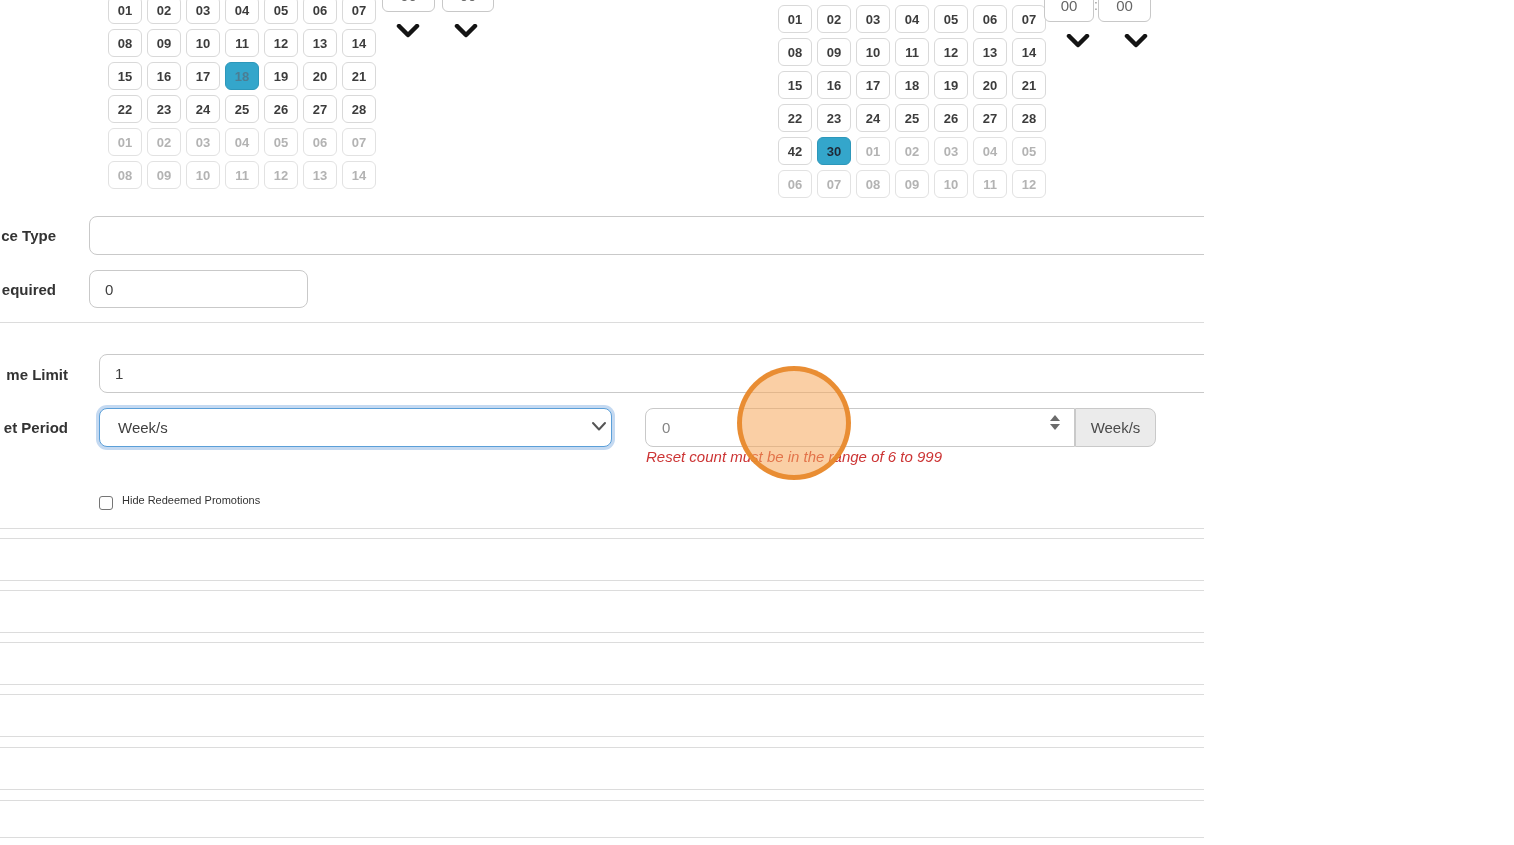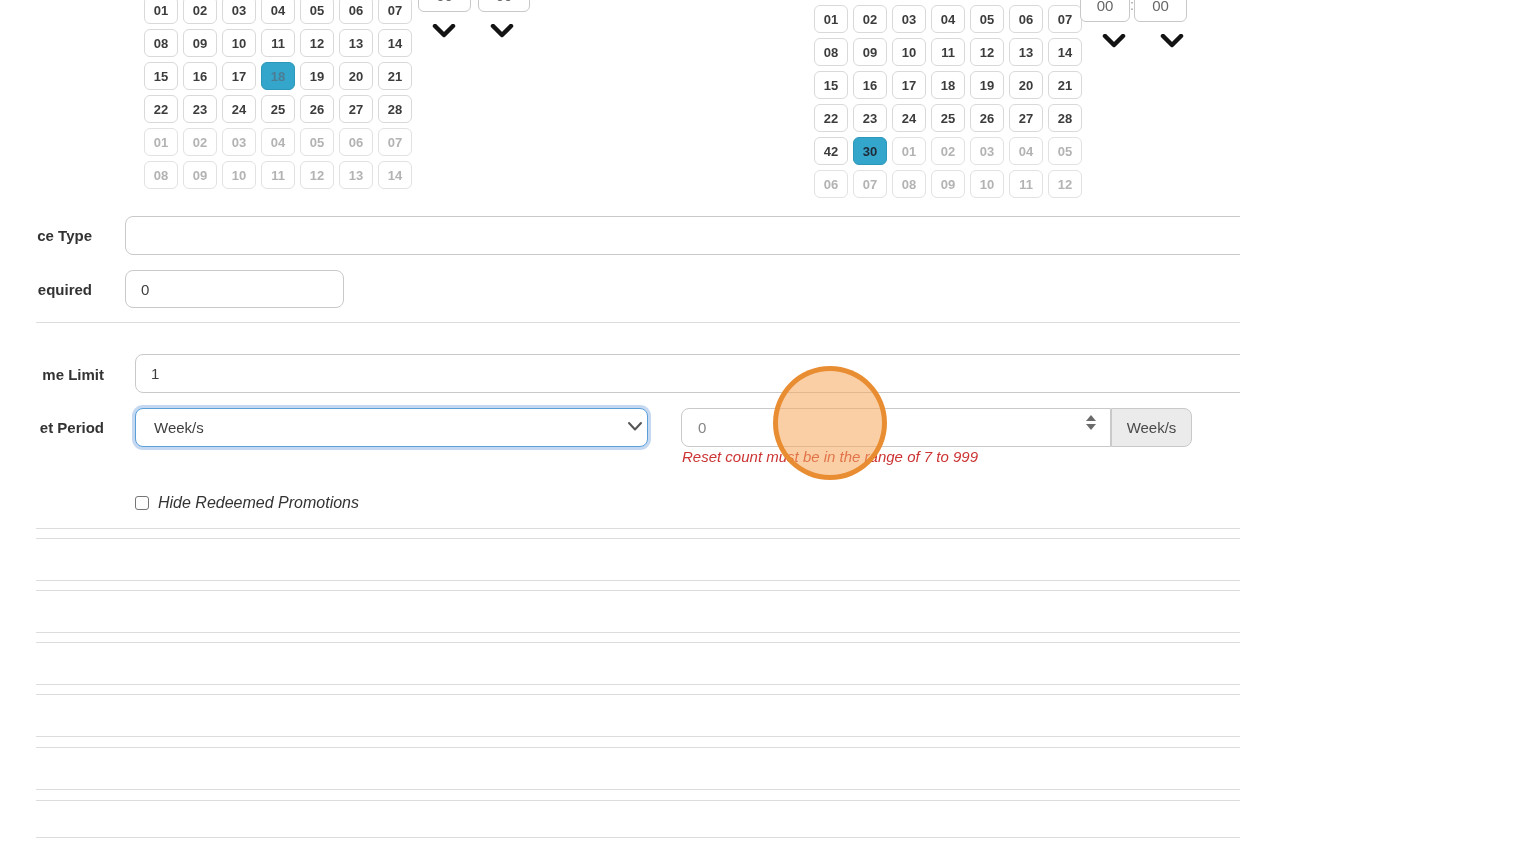--- a/index.html
+++ b/index.html
@@ -1,17 +1,17 @@
 <!DOCTYPE html>
 <html><head>
 <meta charset="utf-8">
 <style>
   html,body{margin:0;padding:0;background:#fff;}
   #stage{position:relative;width:1204px;height:845px;overflow:hidden;
-         font-family:"Liberation Sans",sans-serif;background:#fff;margin-left:36px;}
+         font-family:"Liberation Sans",sans-serif;background:#fff;}
 
   
   .calendar{position:absolute;display:grid;grid-template-columns:repeat(7,34px);
             grid-auto-rows:28px;gap:5px;}
   #cal-left{left:108px;top:-4px;}
   #cal-right{left:778px;top:5px;}
   .cal-cell{box-sizing:border-box;border:1px solid #d9d9d9;border-radius:6px;
             background:#fff;display:flex;align-items:center;justify-content:center;
             font-size:13px;font-weight:600;color:#3c3c3c;cursor:pointer;}
   .cal-cell.muted{color:#b3b3b3;border-color:#e2e2e2;}
@@ -49,21 +49,21 @@
   
   .card{position:absolute;box-sizing:border-box;background:#fff;border:1px solid #dcdcdc;
         border-radius:10px;}
   #section-card{left:-30px;top:322px;width:1477px;height:207px;}
   .collapsed-row{position:absolute;left:-30px;width:1477px;height:43px;box-sizing:border-box;
                  background:#fff;border:1px solid #dcdcdc;border-radius:8px;}
 
   
   #hide-checkbox{position:absolute;left:99px;top:496px;width:14px;height:14px;box-sizing:border-box;
                  border:1.5px solid #757575;border-radius:3px;background:#fefefe;cursor:pointer;}
-  #hide-label{position:absolute;left:122px;top:494px;font-size:16px;color:#333;font-style:italic;}
+  #hide-label{position:absolute;left:122px;top:494px;font-size:11px;color:#333;}
 
   
   #scroll-track{position:absolute;left:1460px;top:-10px;width:29px;height:849px;box-sizing:border-box;
                 background:#fbfbfb;border:1px solid #e6e6e6;border-top:none;
                 border-radius:0 0 10px 10px;}
   #scroll-thumb{position:absolute;left:1464px;top:2px;width:11px;height:315px;
                 background:#909090;border-radius:6px;cursor:pointer;}
   #scroll-down{position:absolute;left:1468px;top:819px;width:0;height:0;cursor:pointer;
                border-left:6px solid transparent;border-right:6px solid transparent;
                border-top:7px solid #7f7f7f;}
@@ -217,21 +217,21 @@
   <svg class="select-chev" style="left:590px;top:421px;" width="18" height="11" viewBox="0 0 18 11">
     <path d="M3 2 L9 8.5 L15 2" fill="none" stroke="#555" stroke-width="2" stroke-linecap="round" stroke-linejoin="round"></path>
   </svg>
 
   <div id="reset-count" class="box box-text" style="left:645px;top:408px;width:430px;height:39px;padding-left:16px;">0</div>
   <div class="spin" style="left:1050px;top:415px;">
     <div class="tri-up"></div>
     <div class="tri-down"></div>
   </div>
   <div id="reset-suffix" class="box" style="left:1075px;top:408px;width:81px;height:39px;">Week/s</div>
-  <div id="error-msg">Reset count must be in the range of 7 to 999</div>
+  <div id="error-msg">Reset count must be in the range of 6 to 999</div>
 
   <div id="hide-checkbox"></div>
   <div id="hide-label">Hide Redeemed Promotions</div>
 
   <div class="collapsed-row" style="top:538px;"></div>
   <div class="collapsed-row" style="top:590px;"></div>
   <div class="collapsed-row" style="top:642px;"></div>
   <div class="collapsed-row" style="top:694px;"></div>
   <div class="collapsed-row" style="top:747px;"></div>
   <div class="collapsed-row" style="top:800px;height:38px;"></div>

